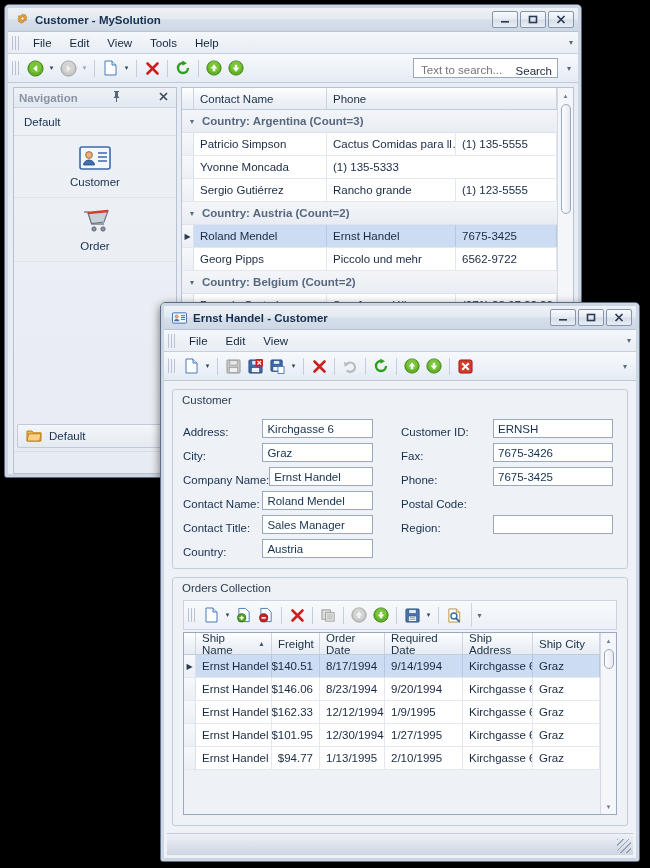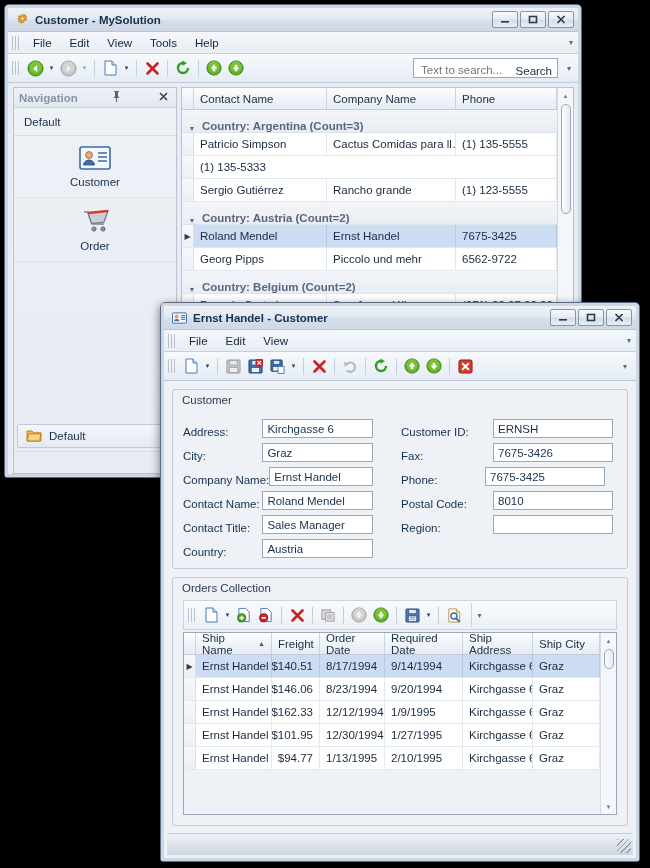--- a/index.html
+++ b/index.html
@@ -83,21 +83,21 @@
     height:22px; display:flex; align-items:stretch;
     background: linear-gradient(to bottom,#fbfcfe 0%,#eef2f7 50%,#e4eaf2 100%);
     border-bottom:1px solid #c3ccda;
   }
   .gridhdr .hcell {
     display:flex; align-items:center; padding:0 6px;
     border-right:1px solid #ccd4e0; font-size:11.5px; color:#203449;
     background: linear-gradient(to bottom,#fdfefe 0%,#f0f4f9 50%,#e6ecf4 100%);
   }
   .grouprow {
-    height:23px; display:flex; align-items:flex-end;
+    height:23px; display:flex; align-items:center;
     background:linear-gradient(to bottom,#f3f5f9,#e9edf3);
     font-weight:bold; color:#57687e; font-size:11.5px;
     border-bottom:1px solid #dde3ec;
   }
   .expander { width:20px; text-align:center; color:#5b6b82; font-size:7px; }
   .datarow { height:23px; display:flex; align-items:stretch; background:#fff; border-bottom:1px solid #e3e8ef; }
   .datarow.sel { background:#ccdcf3; }
   .datarow .ind { width:12px; border-right:1px solid #dbe1ea;
       background:linear-gradient(to bottom,#f7f8fb,#eceff5); display:flex; align-items:center; justify-content:center;
       color:#2b3b51; font-size:8px;}
@@ -329,36 +329,36 @@
             </div>
             <div class="navmore">▾</div>
           </div>
         </div>
 
         <div style="flex:1; margin:4px 4px 0 4px; border:1px solid #b9c2d1; background:#fff; display:flex; overflow:hidden;">
           <div style="flex:1; display:flex; flex-direction:column; overflow:hidden;">
             <div class="gridhdr">
               <div class="hcell" style="width:12px; padding:0;"></div>
               <div class="hcell" style="width:133px;">Contact Name</div>
-              <div class="hcell" style="width:129px;">Company Name</div>
               <div class="hcell" style="flex:1;">Phone</div>
             </div>
             <div id="grid-body" style="flex:1; overflow:hidden;">
                 <div class="grouprow">
                   <div class="expander">▼</div>
                   <span>Country: Argentina (Count=3)</span>
                 </div>
                 <div class="datarow">
                   <div class="ind"></div>
                   <div class="dcell" style="width: 133px;">Patricio Simpson</div>
                   <div class="dcell" style="width: 129px;">Cactus Comidas para ll…</div>
                   <div class="dcell" style="flex: 1 1 0%;">(1) 135-5555</div>
                 </div>
                 <div class="datarow">
                   <div class="ind"></div>
+                  <div class="dcell" style="width: 133px;">Yvonne Moncada</div>
                   <div class="dcell" style="flex: 1 1 0%;">(1) 135-5333</div>
                 </div>
                 <div class="datarow">
                   <div class="ind"></div>
                   <div class="dcell" style="width: 133px;">Sergio Gutiérrez</div>
                   <div class="dcell" style="width: 129px;">Rancho grande</div>
                   <div class="dcell" style="flex: 1 1 0%;">(1) 123-5555</div>
                 </div>
                 <div class="grouprow">
                   <div class="expander">▼</div>
@@ -568,26 +568,25 @@
           <div id="form-right" style="position:absolute; left:228px; top:24px; width:220px;">
               <div class="formrow">
                 <div class="flabel" style="width: 92px;">Customer ID:</div>
                 <div class="finput" style="width: 120px;">ERNSH</div>
               </div>
               <div class="formrow">
                 <div class="flabel" style="width: 92px;">Fax:</div>
                 <div class="finput" style="width: 120px;">7675-3426</div>
               </div>
               <div class="formrow">
-                <div class="flabel" style="width: 84px;">Phone:</div>
+                <div class="flabel" style="width: 92px;">Phone:</div>
                 <div class="finput" style="width: 120px;">7675-3425</div>
               </div>
               <div class="formrow">
                 <div class="flabel" style="width: 92px;">Postal Code:</div>
-                <div class="finput" style="width: 120px;">8010</div>
               </div>
               <div class="formrow">
                 <div class="flabel" style="width: 92px;">Region:</div>
                 <div class="finput" style="width: 120px;"></div>
               </div>
             </div>
         </div>
 
         <div class="group" style="position:absolute; left:8px; right:8px; top:196px; bottom:32px;">
           <div class="gtitle">Orders Collection</div>

